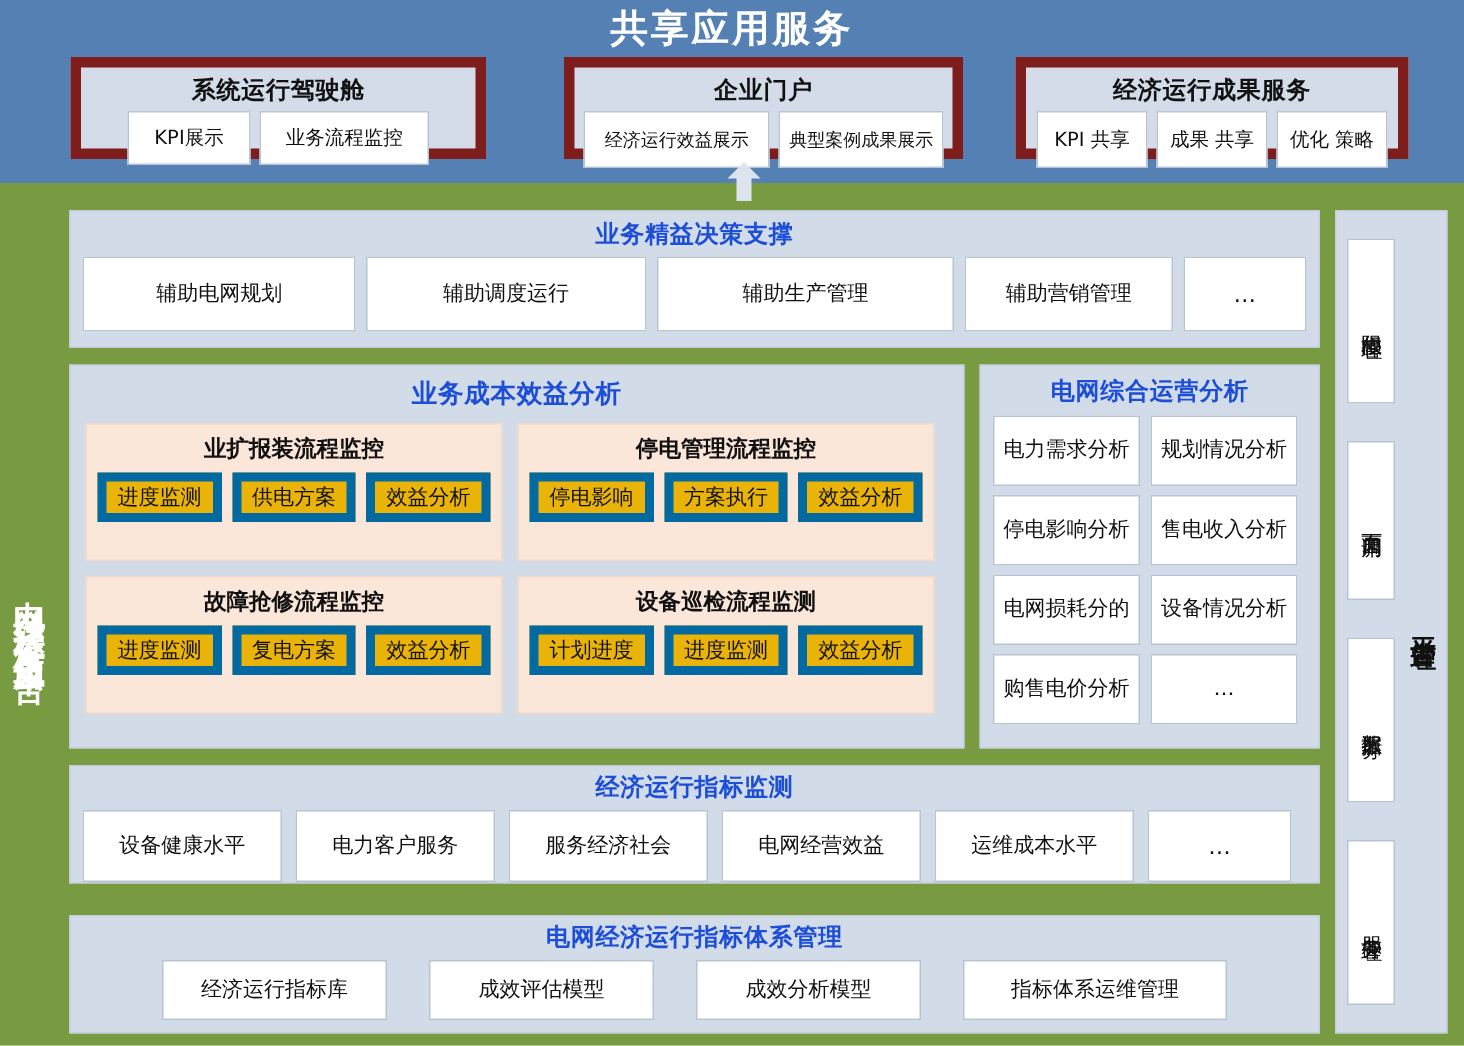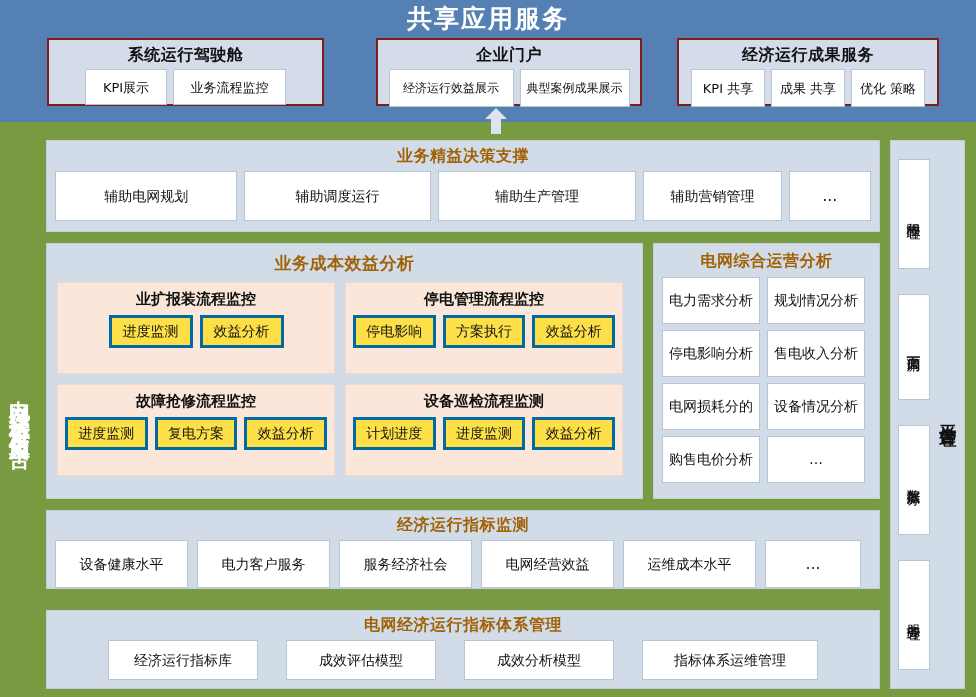--- a/index.html
+++ b/index.html
@@ -29,21 +29,21 @@
     text-align: center;
     color: #ffffff;
     font-size: 25px;
     font-weight: bold;
     letter-spacing: 2px;
     line-height: 32px;
   }
   .hdr-group {
     position: absolute;
     background: #d3dce8;
-    border: 2px solid #7f1d1d;
+    border: 7px solid #7f1d1d;
     padding: 0;
   }
   .hdr-group-title {
     text-align: center;
     font-size: 16px;
     font-weight: bold;
     color: #111111;
     line-height: 22px;
     padding-top: 4px;
     letter-spacing: 0.5px;
@@ -131,21 +131,21 @@
   
   .panel {
     position: absolute;
     background: #d2dce9;
     border: 1px solid #c3cddc;
   }
   .panel-title {
     text-align: center;
     font-size: 16px;
     font-weight: bold;
-    color: #a16207;
+    color: #1d4ed8;
     line-height: 22px;
     letter-spacing: 0.5px;
   }
   .cell {
     background: #ffffff;
     border: 1px solid #b9c4d3;
     display: flex;
     align-items: center;
     justify-content: center;
     text-align: center;
@@ -192,22 +192,22 @@
     color: #111111;
     line-height: 22px;
   }
   .proc-row {
     display: flex;
     justify-content: center;
     gap: 7px;
     padding: 5px 7px 0 7px;
   }
   .proc-cell {
-    background: #fde047;
-    border: 3px solid #0369a1;
+    background: #eab308;
+    border: 6px solid #0369a1;
     width: 84px; height: 33px;
     display: flex;
     align-items: center;
     justify-content: center;
     font-size: 14px;
     color: #111111;
   }
 
   
   #p-ops { left: 653px; top: 243px; width: 227px; height: 256px; }
@@ -353,20 +353,21 @@
 </div>
 
 <div id="p-cost" class="panel">
   <div class="panel-title">业务成本效益分析</div>
   <div class="proc-grid">
 
     <div class="proc-box">
       <div class="proc-title">业扩报装流程监控</div>
       <div class="proc-row">
         <div class="proc-cell">进度监测</div>
+        <div class="proc-cell">供电方案</div>
         <div class="proc-cell">效益分析</div>
       </div>
     </div>
 
     <div class="proc-box">
       <div class="proc-title">停电管理流程监控</div>
       <div class="proc-row">
         <div class="proc-cell">停电影响</div>
         <div class="proc-cell">方案执行</div>
         <div class="proc-cell">效益分析</div>

